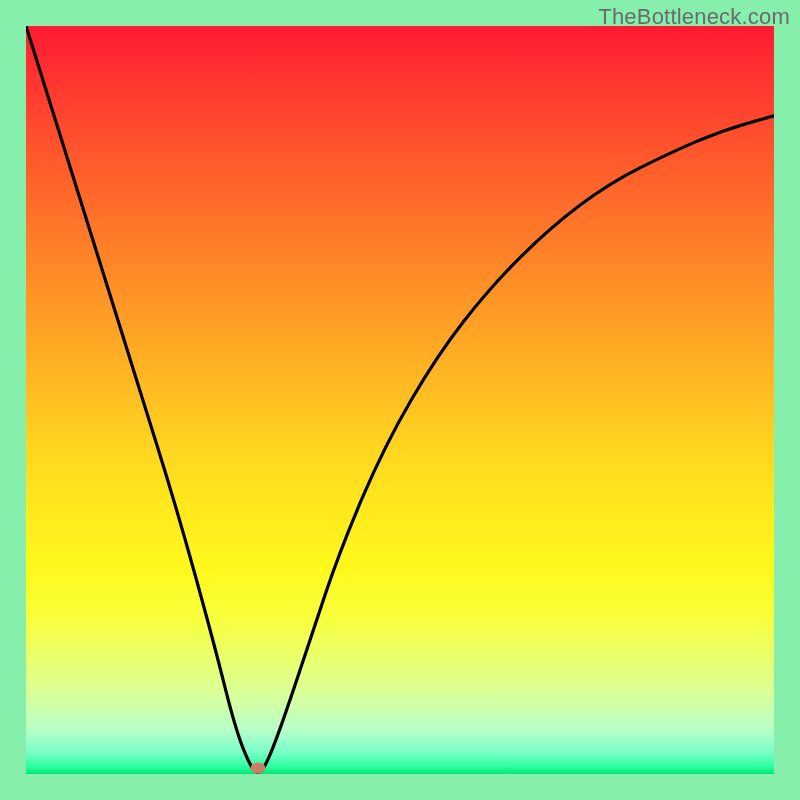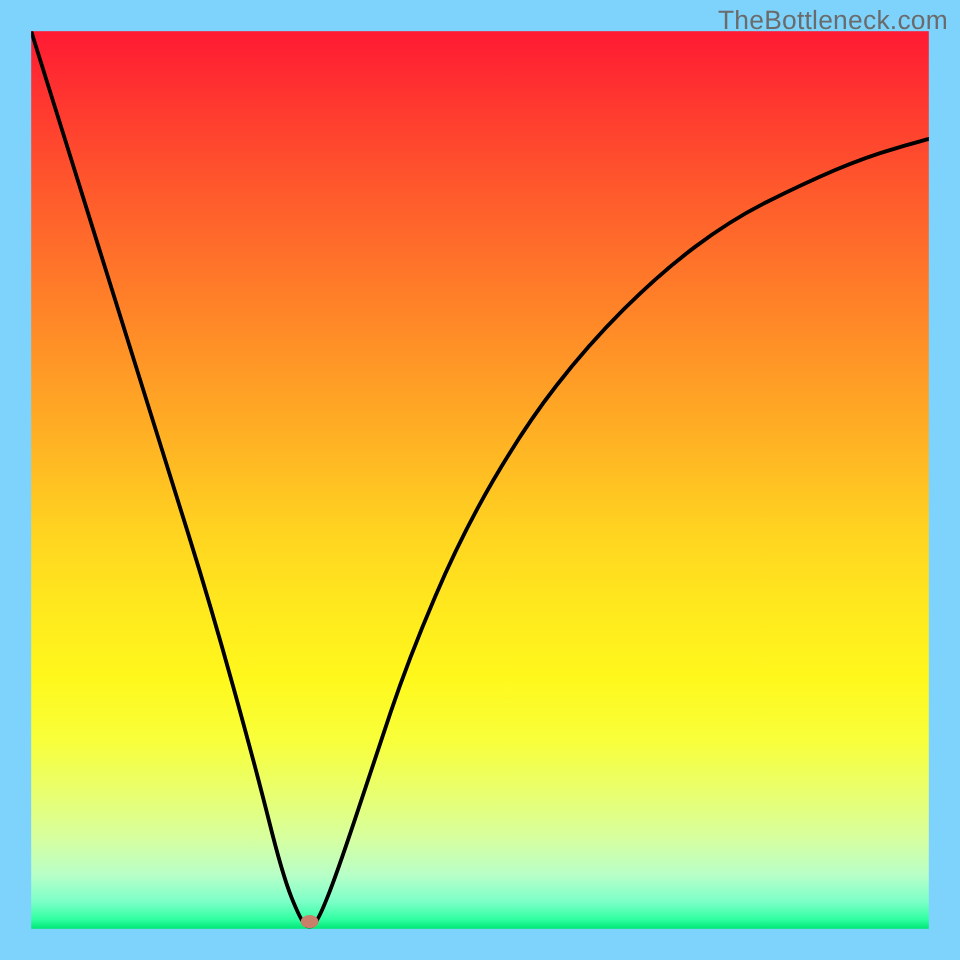--- a/index.html
+++ b/index.html
@@ -8,21 +8,21 @@
     width: 800px;
     height: 800px;
     background: #000;
     overflow: hidden;
     font-family: Arial, Helvetica, sans-serif;
   }
   .outer {
     position: relative;
     width: 800px;
     height: 800px;
-    background: #7dd3fc;
+    background: #86efac;
   }
   .plot {
     position: absolute;
     left: 26px;
     top: 26px;
     width: 748px;
     height: 748px;
     background: linear-gradient(to bottom,
       #ff1a33 0%,
       #ff3b2f 9%,

